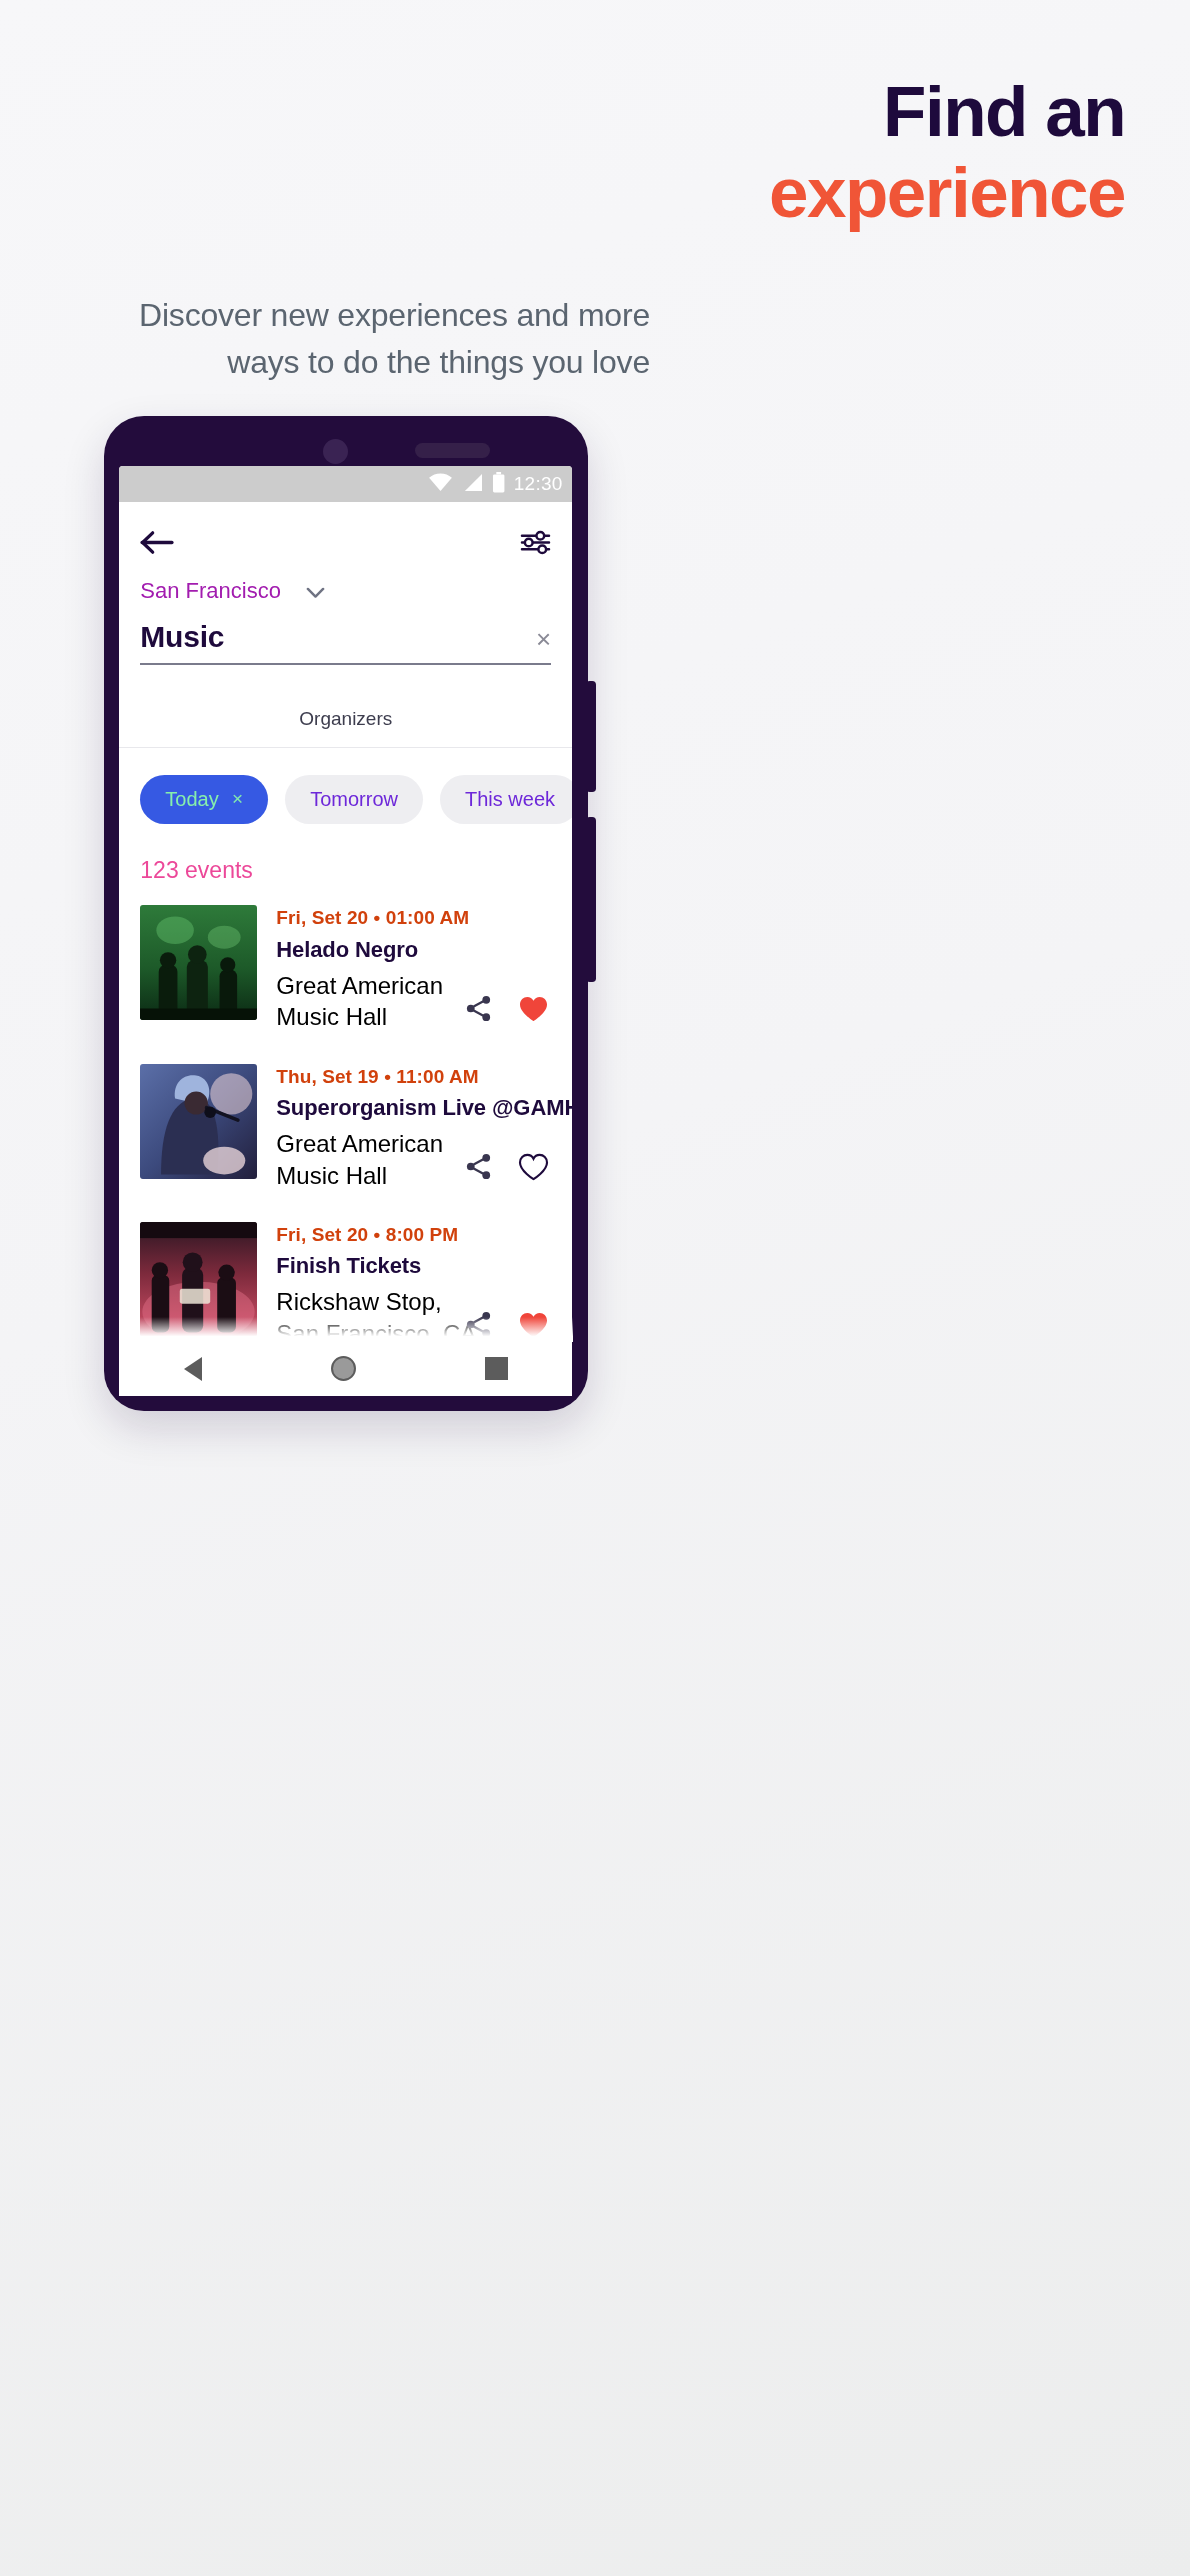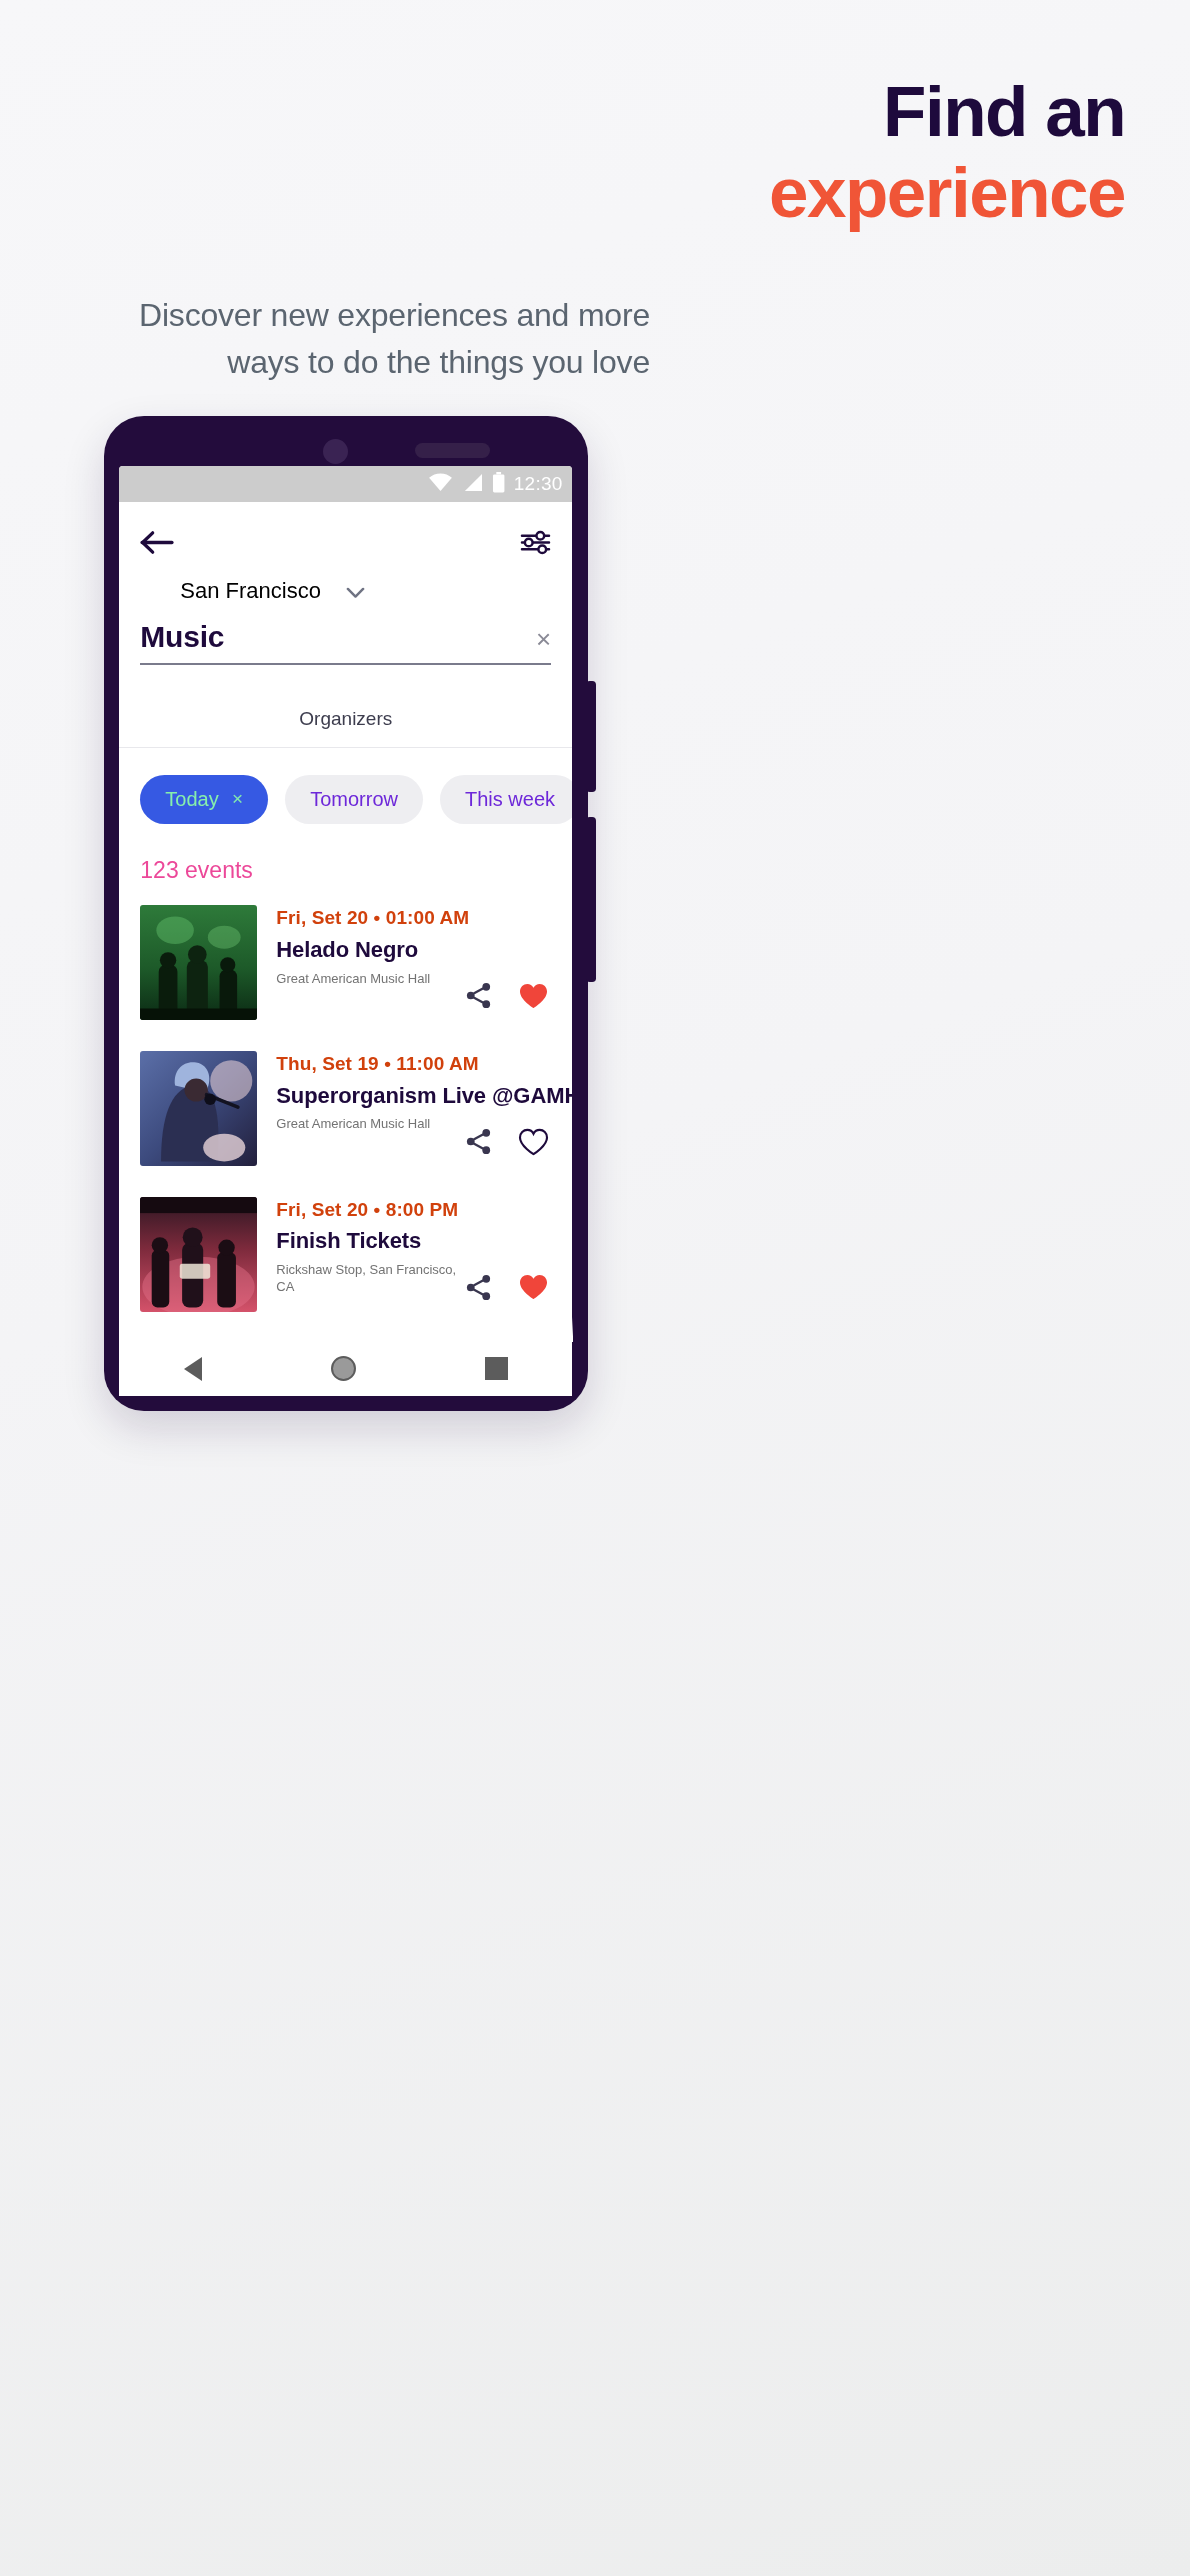--- a/index.html
+++ b/index.html
@@ -89,23 +89,22 @@
     padding:21px 21px 0 21px;
     background:#fff;
   }
   .apphead-row{
     display:flex; align-items:center; justify-content:space-between;
     height:42px;
   }
   .loc{
     display:flex; align-items:center; gap:25px;
     margin-top:13.4px;
-    color:#000000;
+    color:#a21caf;
     font-size:22px;
-    margin-left:40px;
   }
   .searchrow{
     display:flex; align-items:flex-end; justify-content:space-between;
     margin-top:15.3px;
     border-bottom:2.9px solid #7a7b8c;
     padding-bottom:9.6px;
   }
   .searchval{
     font-size:30px;
     font-weight:700;
@@ -178,22 +177,22 @@
   }
   .ev-title{
     color:#1e0a3c;
     font-size:22px;
     font-weight:700;
     margin-top:7.7px;
     letter-spacing:-0.1px;
     white-space:nowrap;
   }
   .ev-venue{
-    color:#737373;
-    font-size:13px;
+    color:#000000;
+    font-size:24px;
     margin-top:6.7px;
     line-height:1.32;
     max-width:201px;
   }
   .ev-actions{
     position:absolute;
     right:1.9px; bottom:27px;
     display:flex; align-items:center; gap:25px;
   }
 

